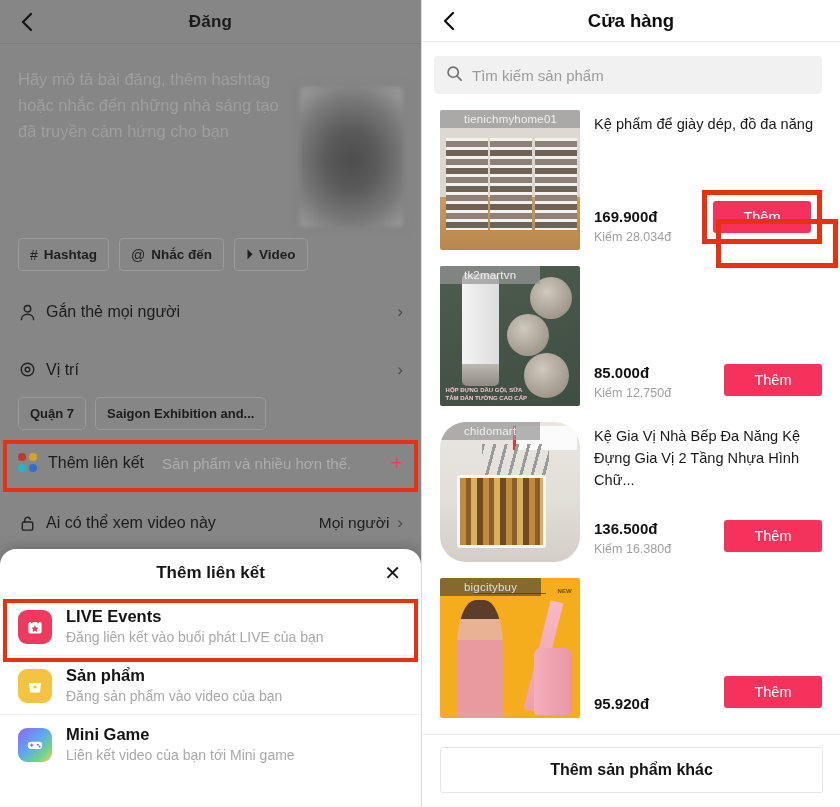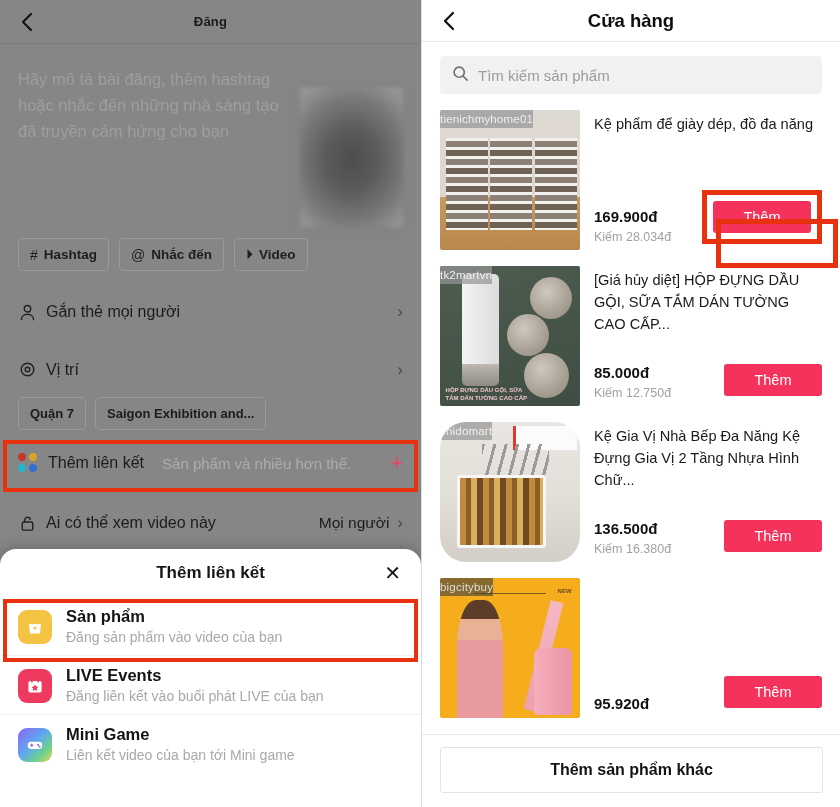--- a/index.html
+++ b/index.html
@@ -26,21 +26,21 @@
   }
   .back-chevron {
     position: absolute; left: 17px; top: 50%;
     transform: translateY(-50%);
     width: 22px; height: 22px;
     cursor: pointer;
   }
   .back-chevron svg { display: block; }
   .lp-title {
     width: 100%; text-align: center;
-    font-size: 13px; font-weight: bold; color: #1a1a1a;
+    font-size: 17px; font-weight: bold; color: #1a1a1a;
     letter-spacing: .2px;
   }
 
   .lp-compose {
     position: relative;
     padding: 22px 18px 0 18px;
     height: 190px;
   }
   .lp-placeholder {
     font-size: 16.5px; line-height: 26px;
@@ -190,21 +190,21 @@
     overflow: hidden;
   }
   .rp-header {
     height: 42px; display: flex; align-items: center; position: relative;
     border-bottom: 1px solid #ececec;
   }
   .rp-title {
     width: 100%; text-align: center;
     font-size: 18.5px; font-weight: bold; color: #0d0d0d;
   }
-  .search-wrap { padding: 14px 18px 10px 18px; }
+  .search-wrap { padding: 14px 18px 10px 12px; }
   .search-box {
     background: #f1f1f2; border-radius: 4px;
     height: 38px; display: flex; align-items: center;
     padding: 0 12px; gap: 9px;
   }
   .search-input {
     border: none; background: transparent; outline: none;
     font-size: 15px; color: #6b6b6b; width: 100%;
     font-family: "Liberation Sans", sans-serif;
   }
@@ -217,21 +217,21 @@
     min-height: 150px;
   }
   .p-thumb {
     width: 140px; height: 140px; border-radius: 2px;
     flex: 0 0 140px; position: relative; overflow: hidden;
   }
   .p-badge {
     position: absolute; left: 0; top: 0;
     background: rgba(150,150,150,.72);
     color: #efefef; font-size: 11.5px;
-    padding: 3px 0; letter-spacing: .2px;
+    padding: 3px 24px; letter-spacing: .2px;
     max-width: 100%;
     white-space: nowrap; overflow: hidden;
   }
   .p-badge.dark { background: rgba(60,60,60,.6); color:#ddd; }
   .p-right { flex: 1; display: flex; flex-direction: column; min-width: 0; }
   .p-name {
     font-size: 14.6px; line-height: 22px; color: #1a1a1a;
     margin-top: 3px;
   }
   .p-bottom {
@@ -430,45 +430,45 @@
 
     <div class="sheet">
       <div class="sheet-head">
         <span class="sheet-title">Thêm liên kết</span>
         <span class="sheet-close">✕</span>
       </div>
 
       <div class="hl-sheet"></div>
 
       <div class="sheet-item">
-        <span class="si-icon" style="background:#f5c342;">
-          <svg width="20" height="20" viewBox="0 0 20 20">
-            <path d="M4 7h12l-1 9.5H5L4 7z" fill="#fff"></path>
-            <path d="M7.3 7.4V5.9a2.7 2.7 0 0 1 5.4 0v1.5" fill="none" stroke="#f5c342" stroke-width="1.5"></path>
-            <circle cx="10" cy="11" r="1.6" fill="#f5c342"></circle>
-          </svg>
-        </span>
-        <span class="si-text">
-          <span class="si-title">Sản phẩm</span>
-          <span class="si-sub">Đăng sản phẩm vào video của bạn</span>
-        </span>
-      </div>
-
-      <div class="sheet-item">
         <span class="si-icon" style="background:#ee3a5f;">
           <svg width="20" height="20" viewBox="0 0 20 20">
             <rect x="3.4" y="5" width="13.2" height="11.5" rx="1.8" fill="#fff"></rect>
             <rect x="6" y="3" width="1.8" height="3.4" rx=".9" fill="#ee3a5f"></rect>
             <rect x="12.2" y="3" width="1.8" height="3.4" rx=".9" fill="#ee3a5f"></rect>
             <polygon points="10,8.2 11.1,10.5 13.6,10.8 11.8,12.5 12.3,15 10,13.8 7.7,15 8.2,12.5 6.4,10.8 8.9,10.5" fill="#ee3a5f"></polygon>
           </svg>
         </span>
         <span class="si-text">
           <span class="si-title">LIVE Events</span>
           <span class="si-sub">Đăng liên kết vào buổi phát LIVE của bạn</span>
+        </span>
+      </div>
+
+      <div class="sheet-item">
+        <span class="si-icon" style="background:#f5c342;">
+          <svg width="20" height="20" viewBox="0 0 20 20">
+            <path d="M4 7h12l-1 9.5H5L4 7z" fill="#fff"></path>
+            <path d="M7.3 7.4V5.9a2.7 2.7 0 0 1 5.4 0v1.5" fill="none" stroke="#f5c342" stroke-width="1.5"></path>
+            <circle cx="10" cy="11" r="1.6" fill="#f5c342"></circle>
+          </svg>
+        </span>
+        <span class="si-text">
+          <span class="si-title">Sản phẩm</span>
+          <span class="si-sub">Đăng sản phẩm vào video của bạn</span>
         </span>
       </div>
 
       <div class="sheet-item">
         <span class="si-icon" style="background:linear-gradient(135deg,#8e63f2 0%,#5ea8f0 45%,#6fd28a 75%,#f0d25e 100%);">
           <svg width="20" height="20" viewBox="0 0 20 20">
             <rect x="2.8" y="6.8" width="14.4" height="7.2" rx="3.4" fill="#fff"></rect>
             <rect x="5.1" y="9.5" width="3.4" height="1.3" rx=".6" fill="#8e63f2"></rect>
             <rect x="6.1" y="8.5" width="1.3" height="3.4" rx=".6" fill="#8e63f2"></rect>
             <circle cx="13" cy="9.8" r="1" fill="#8e63f2"></circle>
@@ -531,21 +531,20 @@
       <div class="p-thumb art2">
         <span class="bottle"></span>
         <span class="cap"></span>
         <span class="circ" style="right:6%;top:8%;width:30%;height:30%;"></span>
         <span class="circ" style="right:22%;top:34%;width:30%;height:30%;"></span>
         <span class="circ" style="right:8%;bottom:6%;width:32%;height:32%;"></span>
         <span class="txt">HỘP ĐỰNG DẦU GỘI, SỮA<br>TẮM DÁN TƯỜNG CAO CẤP</span>
         <span class="p-badge">tk2martvn</span>
       </div>
       <div class="p-right">
-        <div class="p-name">[Giá hủy diệt] HỘP ĐỰNG DẦU GỘI, SỮA TẮM DÁN TƯỜNG CAO CẤP...</div>
         <div class="p-bottom">
           <div>
             <div class="p-price">85.000đ</div>
             <div class="p-commission">Kiếm 12.750đ</div>
           </div>
           <button class="btn-add" style="margin-bottom:4px;">Thêm</button>
         </div>
       </div>
     </div>
 

